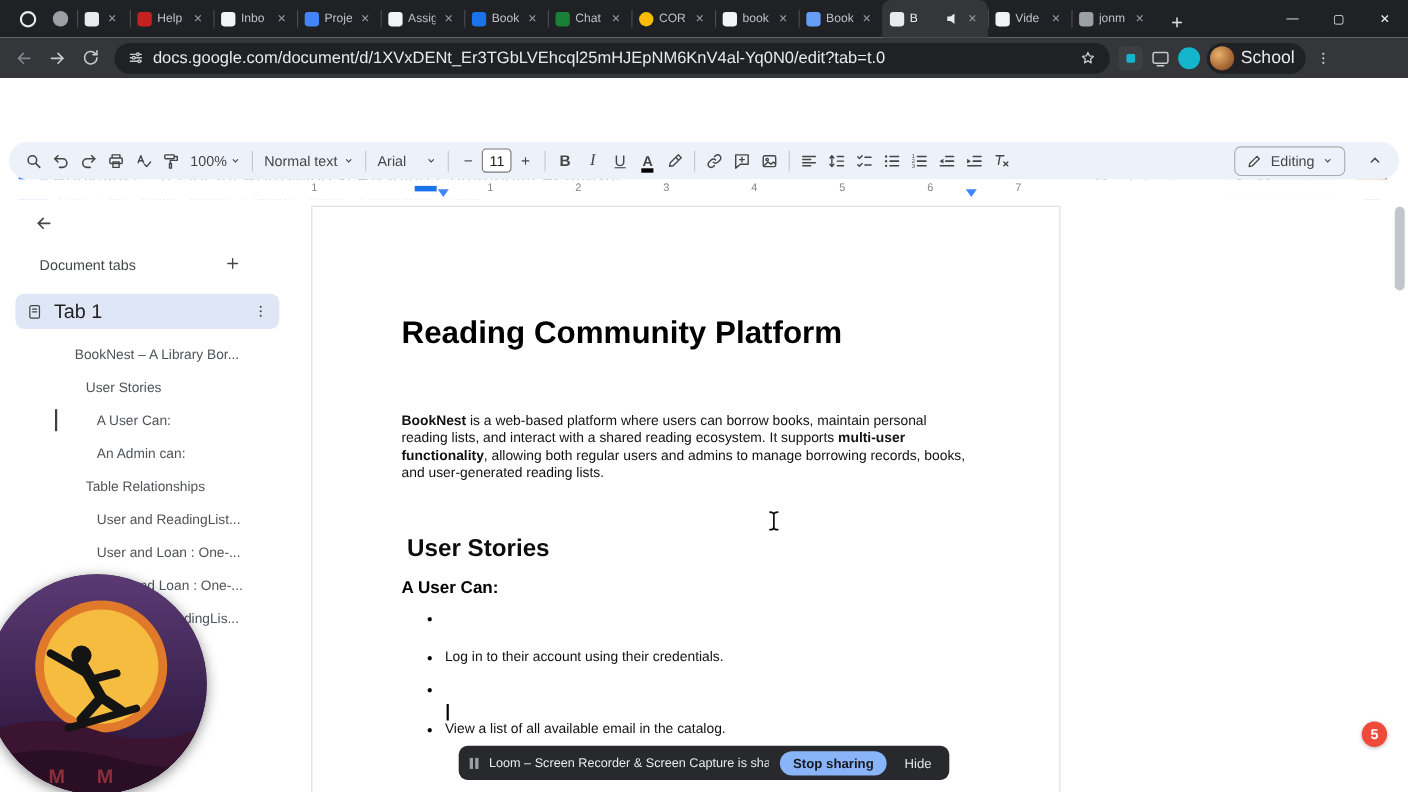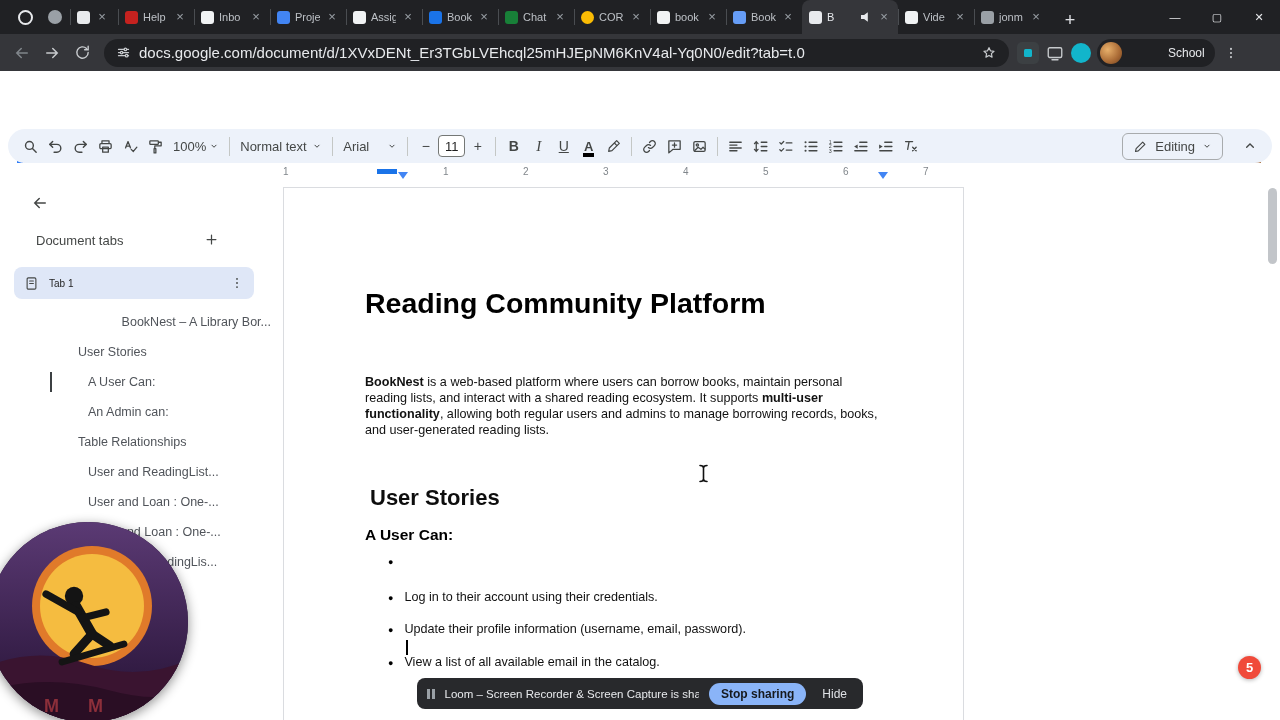--- a/index.html
+++ b/index.html
@@ -41,21 +41,21 @@
   .nav-ico.dim { color:#80868b; }
   .omnibox { height:28px; flex:1; max-width:905px; background:#202124; border-radius:14px;
              display:flex; align-items:center; gap:8px; padding:0 12px; margin:0 6px; }
   .url { flex:1; font-size:15px; color:#e8eaed; white-space:nowrap; overflow:hidden; }
   .ext-square { width:22px; height:22px; border-radius:5px; background:#3c4043; display:grid; place-items:center; }
   .ext-circle { width:20px; height:20px; border-radius:50%; background:#12b5cb; }
   .profile-chip { height:28px; display:flex; align-items:center; gap:6px; background:#202124;
                   border-radius:14px; padding:2px 10px 2px 3px; margin-left:4px; }
   .avatar-sm { width:22px; height:22px; border-radius:50%;
                background:radial-gradient(circle at 35% 35%, #e8b06b, #a96a35 60%, #6b3f1d); }
-  .profile-name { color:#e8eaed; font-size:12px;margin-left:40px; }
+  .profile-name { color:#e8eaed; font-size:16px; }
 
   
   .docs-header { position:absolute; top:71px; left:0; right:0; height:58px; background:#fff; }
   .docs-logo { position:absolute; left:17px; top:79px; width:27px; height:36px; border-radius:3px;
                background:#2f7cf6; }
   .docs-logo::before { content:""; position:absolute; left:6px; top:12px; width:14px; height:14px;
                background:repeating-linear-gradient(#fff 0 2.5px, transparent 2.5px 6px); }
   .docs-logo::after { content:""; position:absolute; right:0; top:0;
                border-left:7px solid transparent; border-top:7px solid #fff;
                border-right:0; filter:none; }
@@ -100,25 +100,25 @@
 
   
   .sidebar { position:absolute; top:181px; left:0; width:271px; bottom:0; background:#fff; }
   .back-btn { position:absolute; left:26px; top:8px; width:28px; height:28px; border-radius:50%;
               display:grid; place-items:center; color:#444746; }
   .panel-header { position:absolute; left:36px; top:52px; font-size:13px; color:#444746; }
   .add-tab-btn { position:absolute; left:198px; top:45px; width:26px; height:26px;
                  display:grid; place-items:center; color:#444746; }
   .tab-row { position:absolute; left:14px; top:86px; width:240px; height:32px; background:#dfe7f7;
              border-radius:8px; display:flex; align-items:center; padding:0 10px; gap:10px; }
-  .tab-row-label { flex:1; font-size:10px; color:#1f1f1f; }
+  .tab-row-label { flex:1; font-size:18px; color:#1f1f1f; }
   .outline { position:absolute; left:0; top:126px; right:0; }
   .outline-item { position:relative; height:30px; line-height:30px; font-size:12.5px; color:#50545a;
                   white-space:nowrap; overflow:hidden; }
-  .outline-item.ind1 { padding-left:108px;text-align:right; }
+  .outline-item.ind1 { padding-left:68px; }
   .outline-item.ind2 { padding-left:78px; }
   .outline-item.ind3 { padding-left:88px; }
   .outline-item.active::before { content:""; position:absolute; left:50px; top:5px; bottom:5px;
                   width:2px; background:#3c4043; }
 
   
   .canvas { position:absolute; top:181px; left:271px; right:12px; bottom:0; background:#fff; overflow:hidden; }
   .page { position:absolute; left:12px; top:6px; width:681px; height:900px; background:#fff;
           border:1px solid #dadce0; }
   .doc-title-big { position:absolute; left:81px; top:98px; width:480px; font-size:28.5px;
@@ -621,21 +621,20 @@
       <div class="doc-bullets">
           <div class="bullet-row">
             <span class="dot">●</span>
           </div>
           <div class="bullet-row">
             <span class="dot">●</span>
             <span class="bullet-text">Log in to their account using their credentials.</span>
           </div>
           <div class="bullet-row">
             <span class="dot">●</span>
-            <span class="bullet-text">Update their profile information (username, email, password).</span>
           </div>
           <div class="bullet-row">
             <span class="dot">●</span>
             <span class="bullet-text">View a list of all available email in the catalog.</span>
           </div>
         </div>
       <div class="caret"></div>
     </div>
   </div>
 

